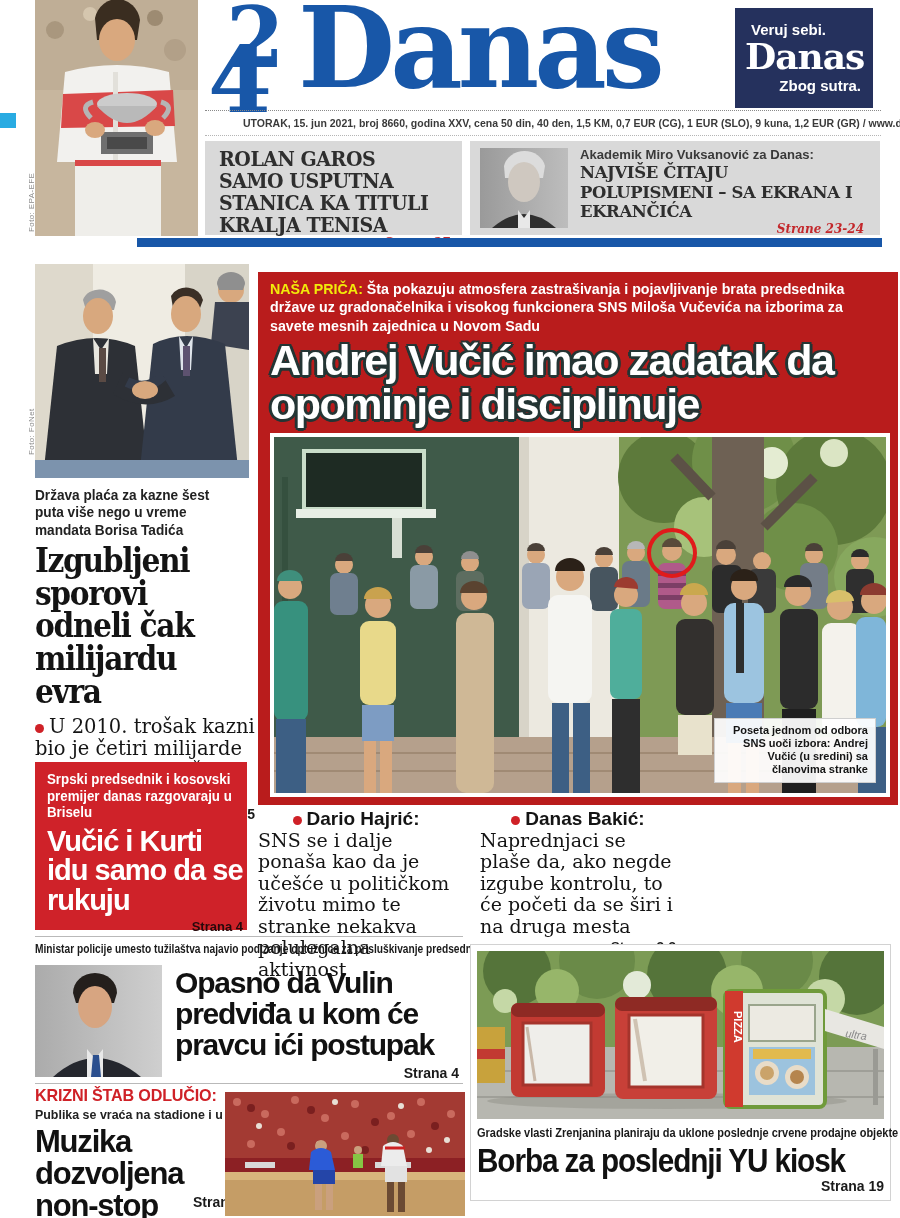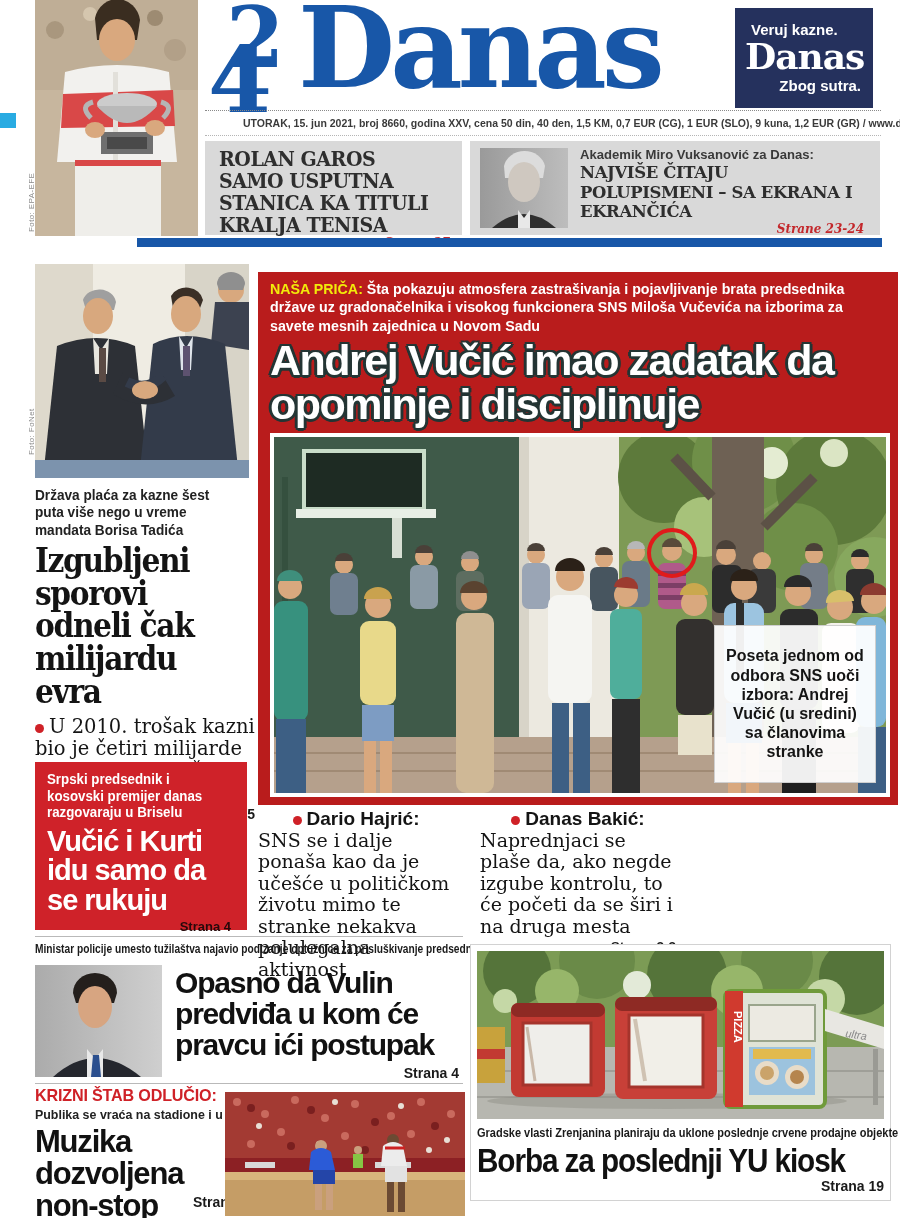--- a/index.html
+++ b/index.html
@@ -35,36 +35,36 @@
   
   .ph-handshake{left:35px;top:264px;width:214px;height:214px;}
   .lawsuits{left:35px;top:487px;width:220px;}
   .kick{font-size:14.5px;font-weight:bold;color:#222;line-height:1.2;transform:scaleX(0.94);transform-origin:left top;}
   .lawsuits .hl{font:bold 33px "DejaVu Serif",serif;color:#141414;line-height:0.99;
                 letter-spacing:-1.5px;transform:scaleX(0.9);transform-origin:left top;margin-top:6px;}
   .bullet{font:19.5px "DejaVu Serif",serif;color:#141414;line-height:1.12;margin-top:8px;}
   .dot{display:inline-block;width:9px;height:9px;border-radius:50%;background:#cf2127;margin-right:5px;}
   .pg-bold{font-size:14px;font-weight:bold;color:#1a1a1a;text-align:right;margin-top:2px;}
   .redbox{left:35px;top:762px;width:212px;height:168px;background:#cf2229;color:#fff;
-          padding:9px 16px 0 12px;box-sizing:border-box;}
+          padding:9px 4px 0 12px;box-sizing:border-box;}
   .redbox .kk{font-size:14px;font-weight:bold;line-height:1.18;transform:scaleX(0.95);transform-origin:left top;}
   .redbox .hl{font-size:29px;font-weight:bold;line-height:1.03;letter-spacing:-1px;margin-top:6px;}
   .redbox .pg{font-size:13px;font-weight:bold;color:#27090b;text-align:right;margin-top:3px;}
   
   .mainblock{left:258px;top:272px;width:640px;background:#b91c1c;padding:8px 10px 8px 12px;box-sizing:border-box;}
   .mainkick{font-size:15px;font-weight:bold;color:#fff;line-height:1.22;
             transform:scaleX(0.95);transform-origin:left top;width:640px;}
   .mainkick .lbl{color:#f2ea0a;}
   .mainhl{font-size:43px;font-weight:bold;color:#fff;letter-spacing:-1.5px;line-height:1.02;margin-top:4px;
           text-shadow:2px 2px 0 #243534,-2px 2px 0 #243534,2px -2px 0 #243534,-2px -2px 0 #243534,
                       3px 0 0 #243534,-3px 0 0 #243534,0 3px 0 #243534;}
   .mainphoto{position:relative;margin-top:6px;width:612px;height:356px;border:4px solid #fff;background:#ccc;}
   .caption{position:absolute;right:10px;bottom:10px;width:146px;background:rgba(255,255,255,0.93);
-           border:1px solid #cfcfcf;padding:20px 7px;font-size:16px;font-weight:bold;color:#141414;
-           text-align:center;line-height:1.2;}
+           border:1px solid #cfcfcf;padding:5px 7px;font-size:11px;font-weight:bold;color:#141414;
+           text-align:right;line-height:1.2;}
   .vcredit{position:absolute;font-size:8px;color:#8a8a8a;white-space:nowrap;
            transform:rotate(-90deg);transform-origin:left top;letter-spacing:0.4px;}
   .bulletsrow{left:258px;top:808px;width:640px;display:grid;grid-template-columns:1fr 1fr 1fr;gap:0 26px;}
   .bcol .nm{font-size:19px;font-weight:bold;color:#141414;text-align:center;}
   .bcol .tx{font:19px "DejaVu Serif",serif;color:#141414;line-height:1.13;}
   .bcol .pg{font-size:13.5px;font-weight:bold;text-align:right;margin-top:2px;}
   
   .vulin{left:35px;top:936px;width:428px;height:146px;border-top:1px solid #b9b9b9;border-bottom:1px solid #b9b9b9;}
   .vulin .kk{margin-top:5px;font-size:12px;font-weight:bold;white-space:nowrap;
              transform:scaleX(0.85);transform-origin:left top;}
@@ -118,21 +118,21 @@
   </svg>
   <div class="vcredit" style="left:27px;top:232px">Foto: EPA-EFE</div>
 
   <div class="abs logo">
     <span class="d2">2</span>
     <span class="d4">4</span>
     <span class="nm">Danas</span>
   </div>
 
   <div class="abs promo">
-    <div class="l1">Veruj kazne.</div>
+    <div class="l1">Veruj sebi.</div>
     <div class="br">Danas</div>
     <div class="l2">Zbog sutra.</div>
   </div>
 
   <div class="abs dateline">UTORAK, 15. jun 2021, broj 8660, godina XXV, cena 50 din, 40 den, 1,5 KM, 0,7 EUR (CG), 1 EUR (SLO), 9 kuna, 1,2 EUR (GR) / www.danas.rs</div>
   <div class="abs cyansq"></div>
 
   <div class="abs graybox box-tennis">
     <div class="slab hl">ROLAN GAROS SAMO USPUTNA STANICA KA TITULI KRALJA TENISA</div>
     <div class="pg-red">Strana 27</div>

